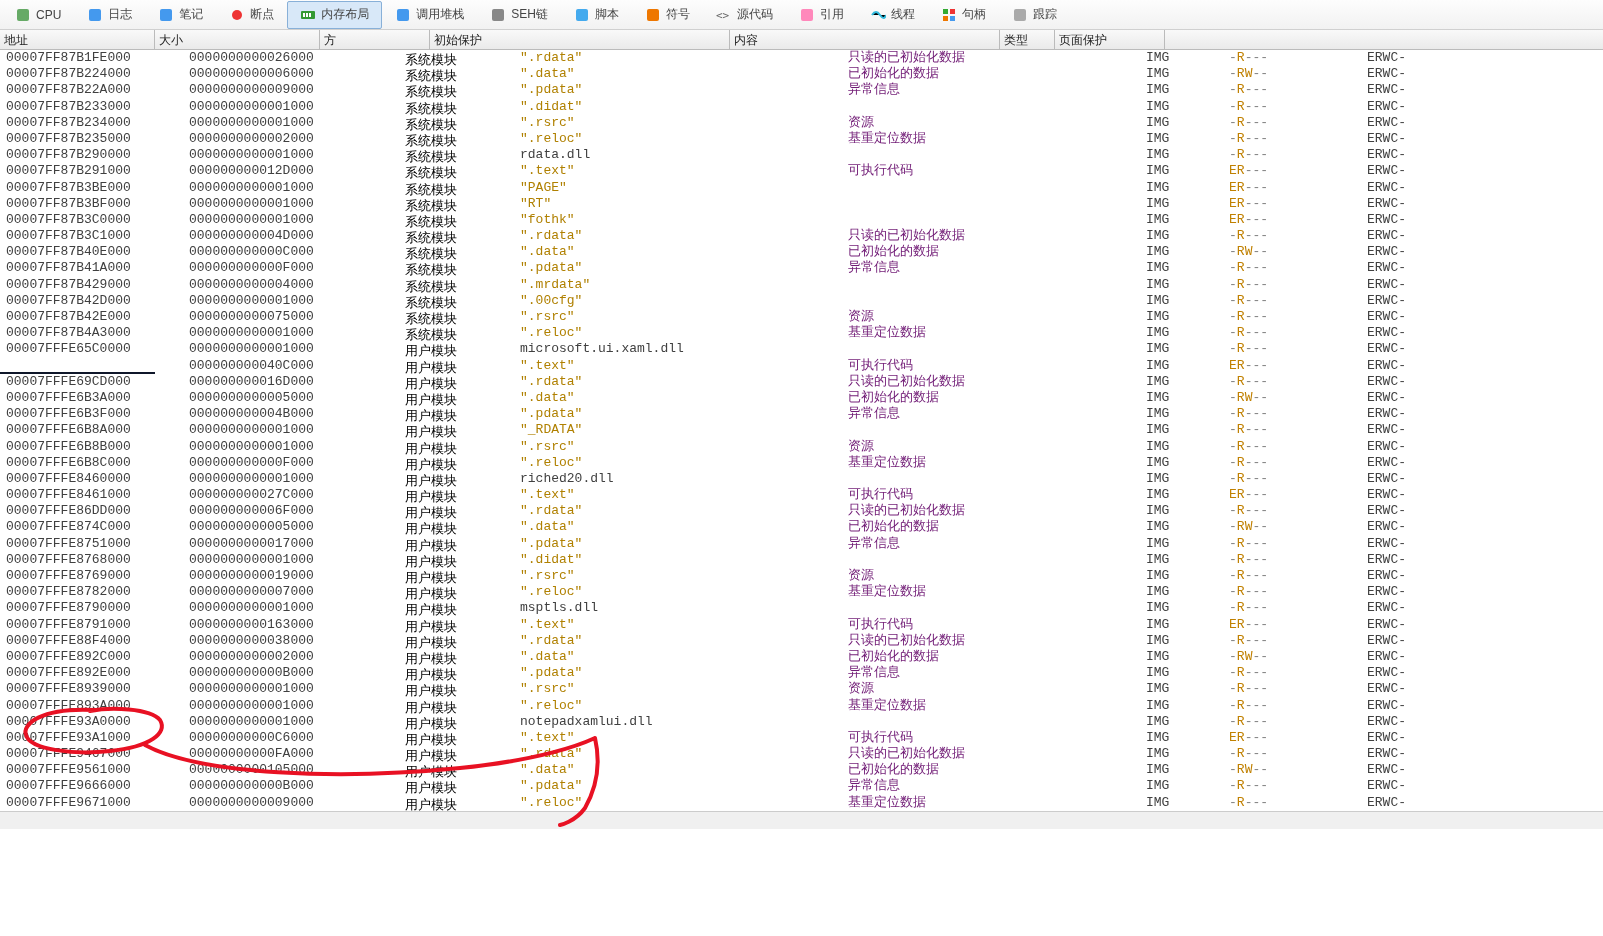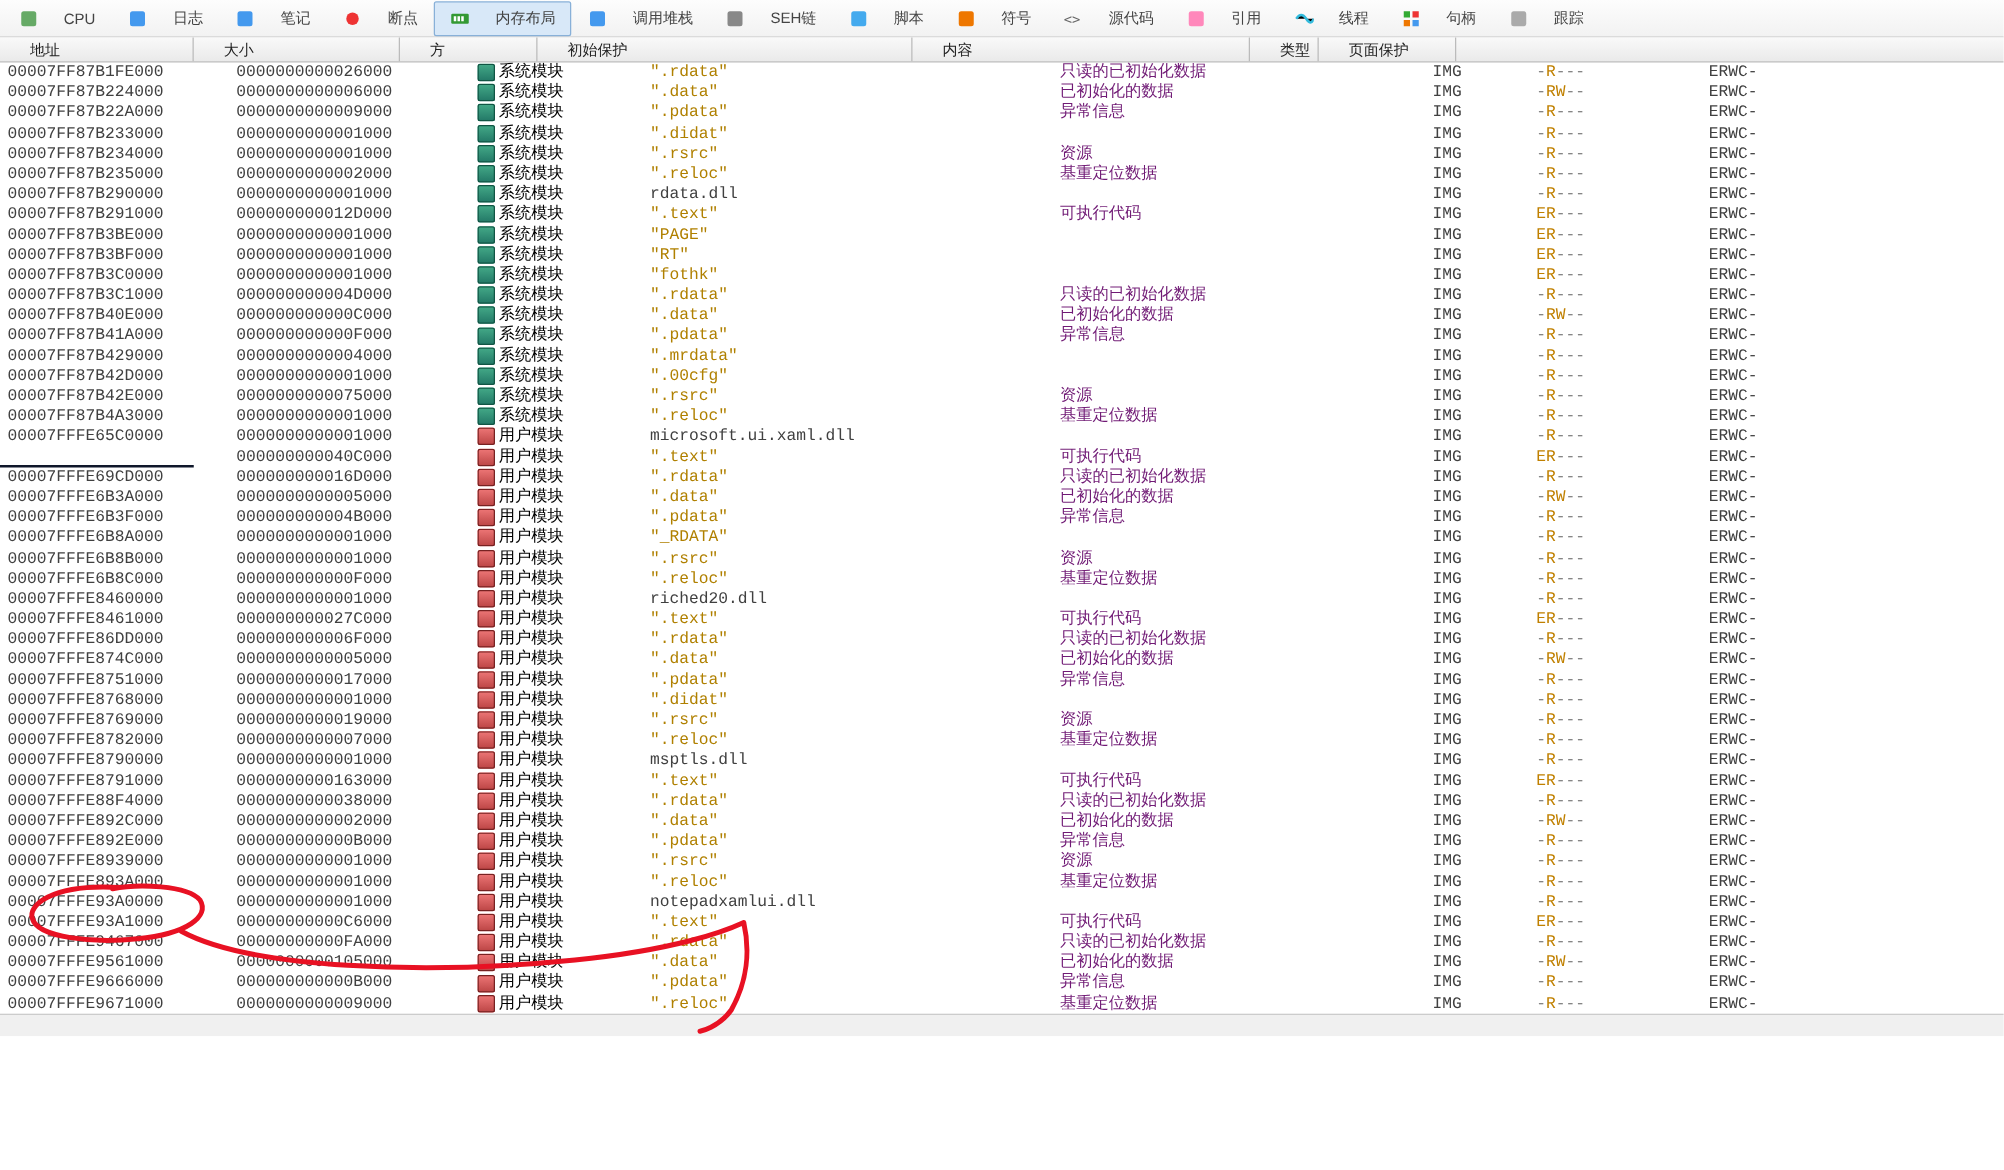--- a/index.html
+++ b/index.html
@@ -1,30 +1,30 @@
 <!DOCTYPE html>
 <html><head>
 <meta charset="utf-8">
 <style>
   * { margin:0; padding:0; box-sizing:border-box; }
   body { font-family:"Microsoft YaHei","Segoe UI",Tahoma,sans-serif; font-size:12px; background:#fff; color:#000; width:1603px; }
   .toolbar { display:flex; align-items:center; height:30px; background:linear-gradient(#fdfdfd,#f2f2f2); border-bottom:1px solid #d0d0d0; padding:0 2px; user-select:none; }
-  .tb-btn { display:flex; align-items:center; padding:0 12px; height:28px; cursor:pointer; border:1px solid transparent; border-radius:2px; gap:20px; }
+  .tb-btn { display:flex; align-items:center; padding:0 12px; height:28px; cursor:pointer; border:1px solid transparent; border-radius:2px; gap:5px; }
   .tb-btn.sel { background:#d8e8f8; border-color:#88b0d8; }
   .tb-ico { width:16px; height:16px; display:flex; align-items:center; justify-content:center; }
   .tb-lbl { color:#444; }
   .hdr-row { display:flex; height:20px; background:linear-gradient(#f9f9f9,#eaeaea); border-bottom:1px solid #bbb; }
-  .hdr-cell { border-right:1px solid #bbb; padding:2px 24px; font-size:12px; color:#222; overflow:hidden; white-space:nowrap; }
+  .hdr-cell { border-right:1px solid #bbb; padding:2px 4px; font-size:12px; color:#222; overflow:hidden; white-space:nowrap; }
   .grid { font-family:Consolas,"Courier New",monospace; font-size:13px; line-height:16.2px; overflow:hidden; }
   .row { display:flex; height:16.2px; white-space:nowrap;gap:28px; }
   .row.sel .c-addr { background:#0f172a; color:#fff;margin-top:14px; }
   .cell { padding:0 6px; overflow:hidden; }
   .c-addr { width:155px; color:#404040; }
   .c-size { width:165px; color:#404040; }
-  .c-side { width:110px; display:flex; align-items:center; gap:3px; }
+  .c-side { width:110px; display:flex; align-items:center; gap:3px;flex-direction:column; }
   .c-info { width:300px; color:#404040; }
   .c-info .q { color:#b08000; }
   .c-cont { width:270px; color:#701a75; }
   .c-type { width:55px; color:#404040; }
   .c-prot { width:110px; letter-spacing:0; }
   .c-init { width:110px; color:#404040; letter-spacing:0; }
   .p-y { color:#c08000; } .p-g { color:#808080; }
   .mico { width:14px; height:14px; border-radius:2px; }
   .mico.sys { background:linear-gradient(#4a8,#276); box-shadow:inset 0 0 0 1px #154; }
   .mico.usr { background:linear-gradient(#e77,#b44); box-shadow:inset 0 0 0 1px #722; }

